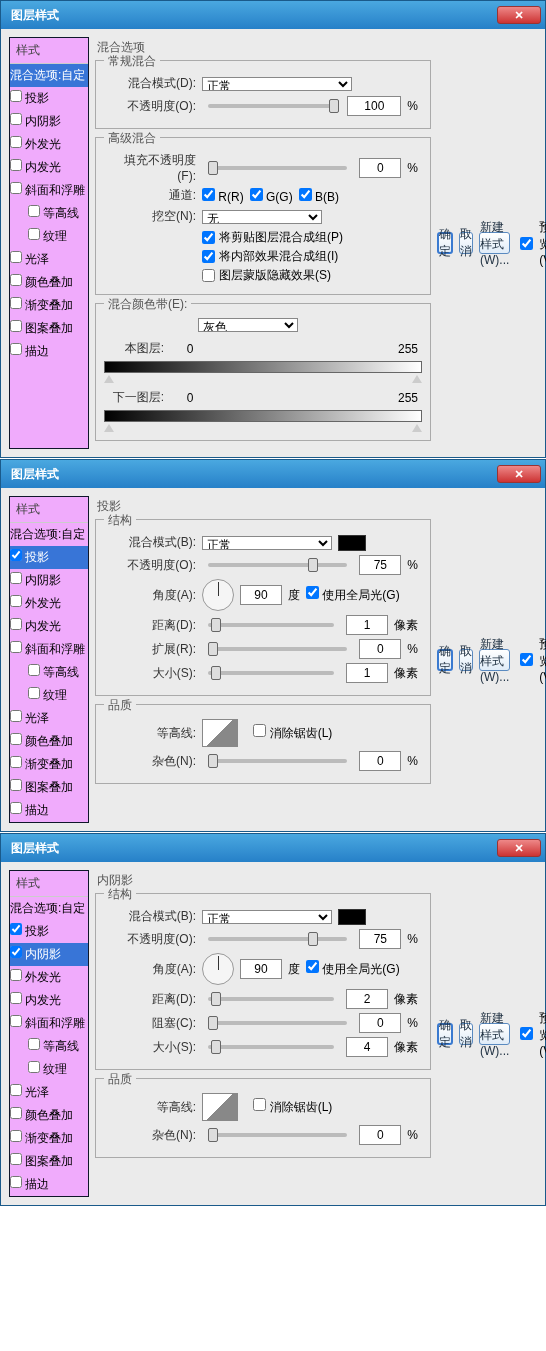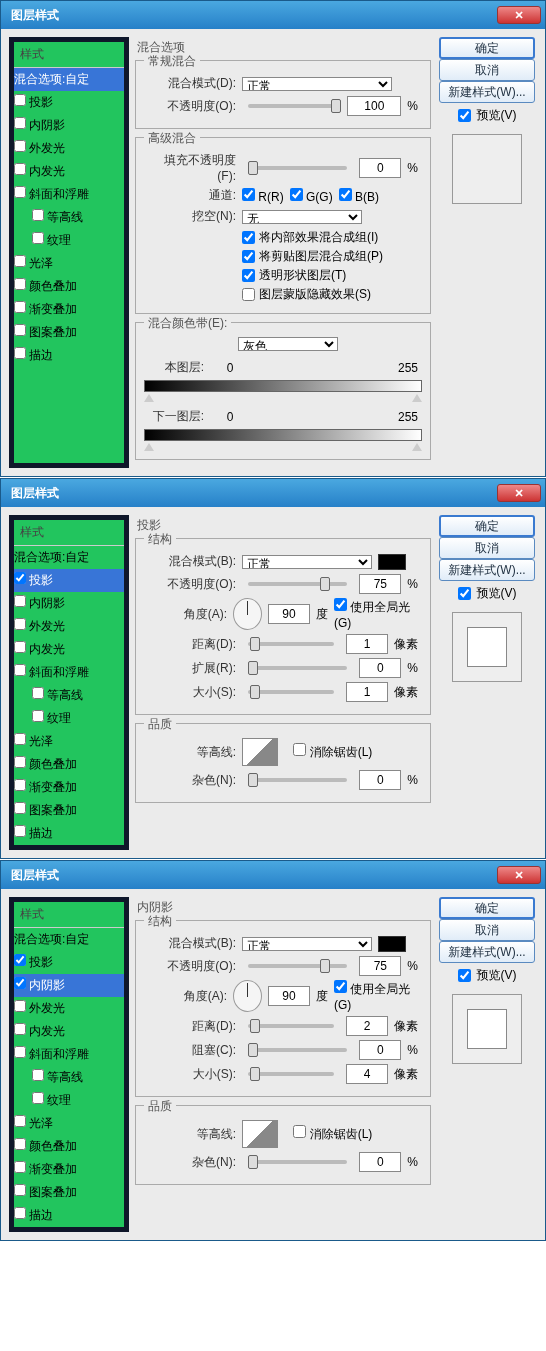--- a/index.html
+++ b/index.html
@@ -2,40 +2,40 @@
 <html><head>
 <meta charset="utf-8">
 <style>
 *{box-sizing:border-box;margin:0;padding:0;font-family:"Microsoft YaHei",SimSun,sans-serif;font-size:12px}
 body{background:#fff}
 .dialog{width:546px;border:1px solid #1a5a8a;background:#ebebeb;margin-bottom:1px}
 .titlebar{height:28px;background:linear-gradient(#4aa8e0,#2680c8);display:flex;align-items:center;padding:0 4px;color:#fff;font-weight:bold}
 .titlebar span{flex:1;padding-left:6px}
 .close-btn{width:44px;height:18px;background:linear-gradient(#e88,#c33);border:1px solid #933;border-radius:3px;color:#fff;display:flex;align-items:center;justify-content:center;font-size:11px}
 .body{display:flex;padding:8px;gap:6px}
-.styles-panel{width:120px;border:5px solid #0f172a;background:#22c55e}
+.styles-panel{width:80px;border:1px solid #0f172a;background:#f0abfc}
 .styles-header{padding:4px 6px;border-bottom:1px solid #ccc;color:#444}
 .style-row{padding:3px 0;display:flex;align-items:flex-start;gap:3px}
 .style-row.sel{background:#3875d7;color:#fff}
 .style-row input[type=checkbox]{width:12px;height:12px}
 .style-row.indent{padding-left:18px}
 .mid{flex:1}
 .group{border:1px solid #aaa;margin:4px 0 8px;padding:10px 8px 8px;position:relative;background:#ebebeb}
 .group-title{position:absolute;top:-8px;left:8px;background:#ebebeb;padding:0 4px;color:#555}
 .row{display:flex;align-items:center;margin:4px 4px;gap:6px}
 .row .lbl{width:88px;text-align:right;color:#333}
 .row .lbl-s{width:56px;text-align:right;color:#333}
 select{height:14px;border:1px solid #888;background:#fff;font-size:12px}
 input[type=text]{height:20px;border:1px solid #888;padding:0 3px;text-align:center;background:#fff}
 .slider{flex:1;height:4px;background:#bbb;position:relative;margin:0 6px;border-radius:2px}
 .slider .thumb{width:10px;height:14px;background:#ddd;border:1px solid #666;position:absolute;top:-5px;border-radius:2px}
 .swatch{width:28px;height:16px;border:1px solid #333;display:inline-block}
 .angle-wheel{width:32px;height:32px;border:1px solid #999;border-radius:50%;background:#f5f5f5;position:relative;display:inline-block}
 .angle-wheel::after{content:'';position:absolute;width:1px;height:14px;background:#333;left:50%;top:2px;transform-origin:bottom}
-.btns{width:100px;display:flex;flex-direction:column;align-items:center}
+.btns{width:100px;display:flex;flex-direction:row;gap:6px;align-items:center}
 .btn{width:96px;height:22px;border:1px solid #5a8ac0;background:linear-gradient(#fff,#e0ecf8);border-radius:3px;display:flex;align-items:center;justify-content:center;color:#234}
 .btn.def{border:2px solid #3a7ad0}
 .preview-box{width:70px;height:70px;border:1px solid #999;background:#eee;margin-top:6px;display:flex;align-items:center;justify-content:center}
 .preview-inner{width:40px;height:40px;background:#fff;border:1px solid #888}
 .grad-bar{height:12px;background:linear-gradient(to right,#000,#fff);border:1px solid #666;margin:2px 0}
 .tri{display:flex;justify-content:space-between;padding:0 0}
 .tri span{width:0;height:0;border-left:5px solid transparent;border-right:5px solid transparent;border-bottom:8px solid #ccc}
 .cline{display:flex;align-items:center;gap:4px;margin:2px 0 2px 98px}
 .contour{width:36px;height:28px;border:1px solid #888;background:linear-gradient(135deg,#fff 49%,#888 50%)}
 .sec-title{color:#555;margin:2px 0 0 2px}
@@ -136,29 +136,25 @@
               <label><input type="checkbox" checked="" style=""> R(R)</label>
               <label><input type="checkbox" checked="" style=""> G(G)</label>
               <label><input type="checkbox" checked="" style=""> B(B)</label>
             </div>
             <div class="row">
               <span class="lbl">挖空(N):</span>
               <select style="width:120px"><option>无</option></select>
             </div>
             <div class="cline">
               <input type="checkbox" checked="" style=""> 
-              <span>将内部效果混合成组(I)</span>
+              <span>将剪贴图层混合成组(P)</span>
             </div>
             <div class="cline">
               <input type="checkbox" checked="" style=""> 
-              <span>将剪贴图层混合成组(P)</span>
-            </div>
-            <div class="cline">
-              <input type="checkbox" checked="" style=""> 
-              <span>透明形状图层(T)</span>
+              <span>将内部效果混合成组(I)</span>
             </div>
             <div class="cline">
               <input type="checkbox" style=""> 
               <span>图层蒙版隐藏效果(S)</span>
             </div>
           </div>
           <div class="group">
             <div class="group-title">混合颜色带(E):</div>
             <div class="row" style="margin-bottom:8px">
               <select style="width:100px;margin-left:90px"><option>灰色</option></select>

